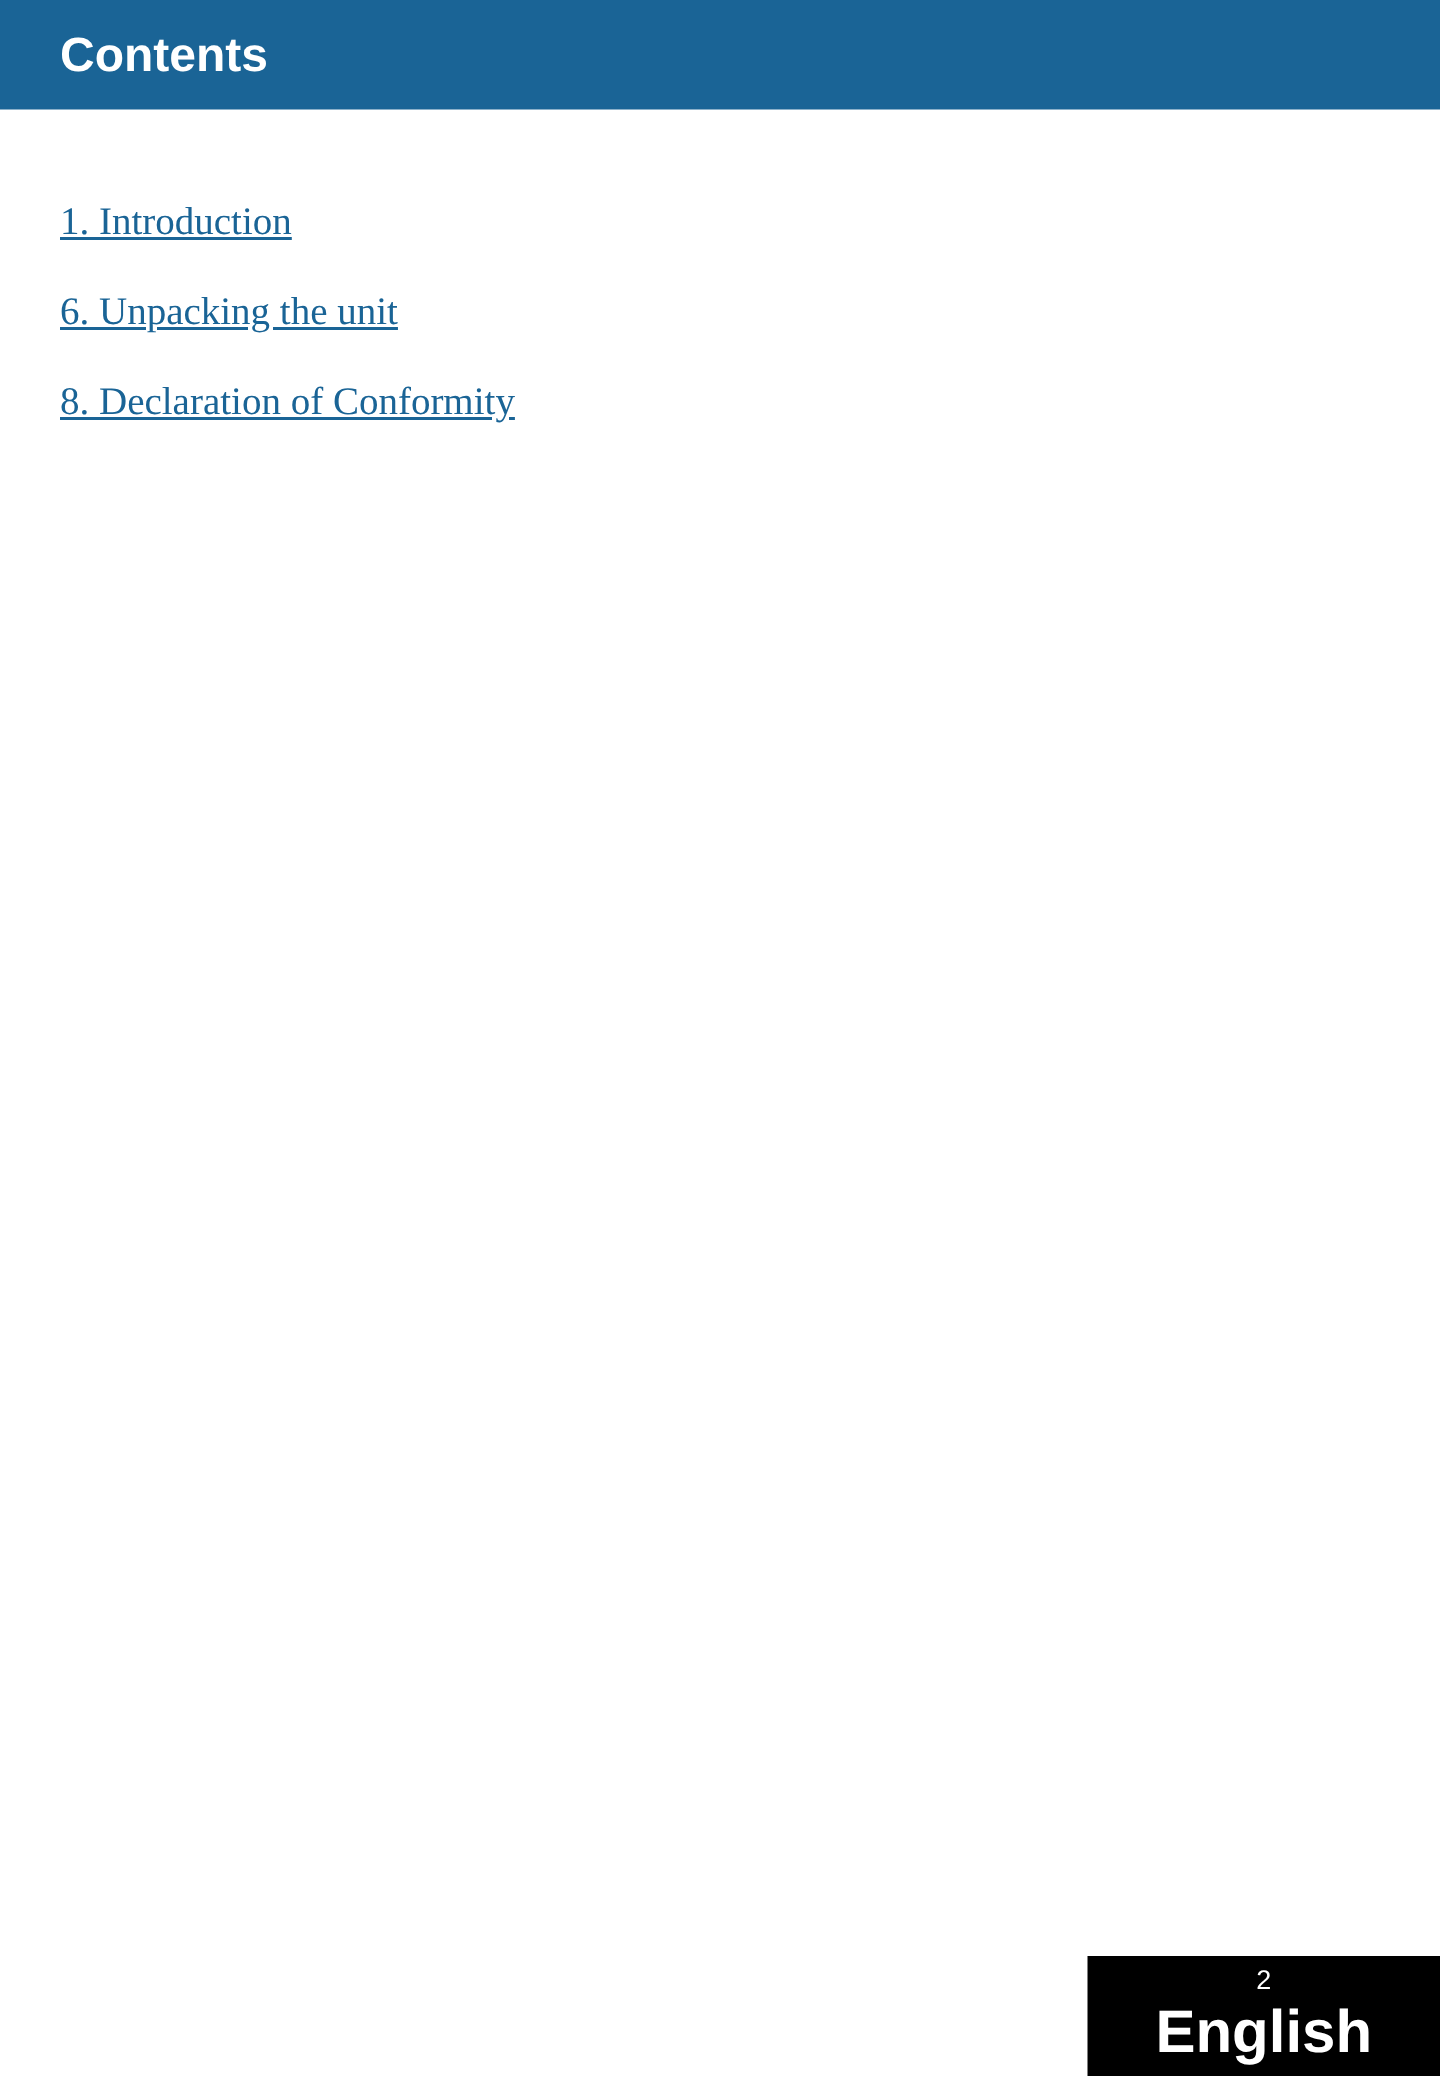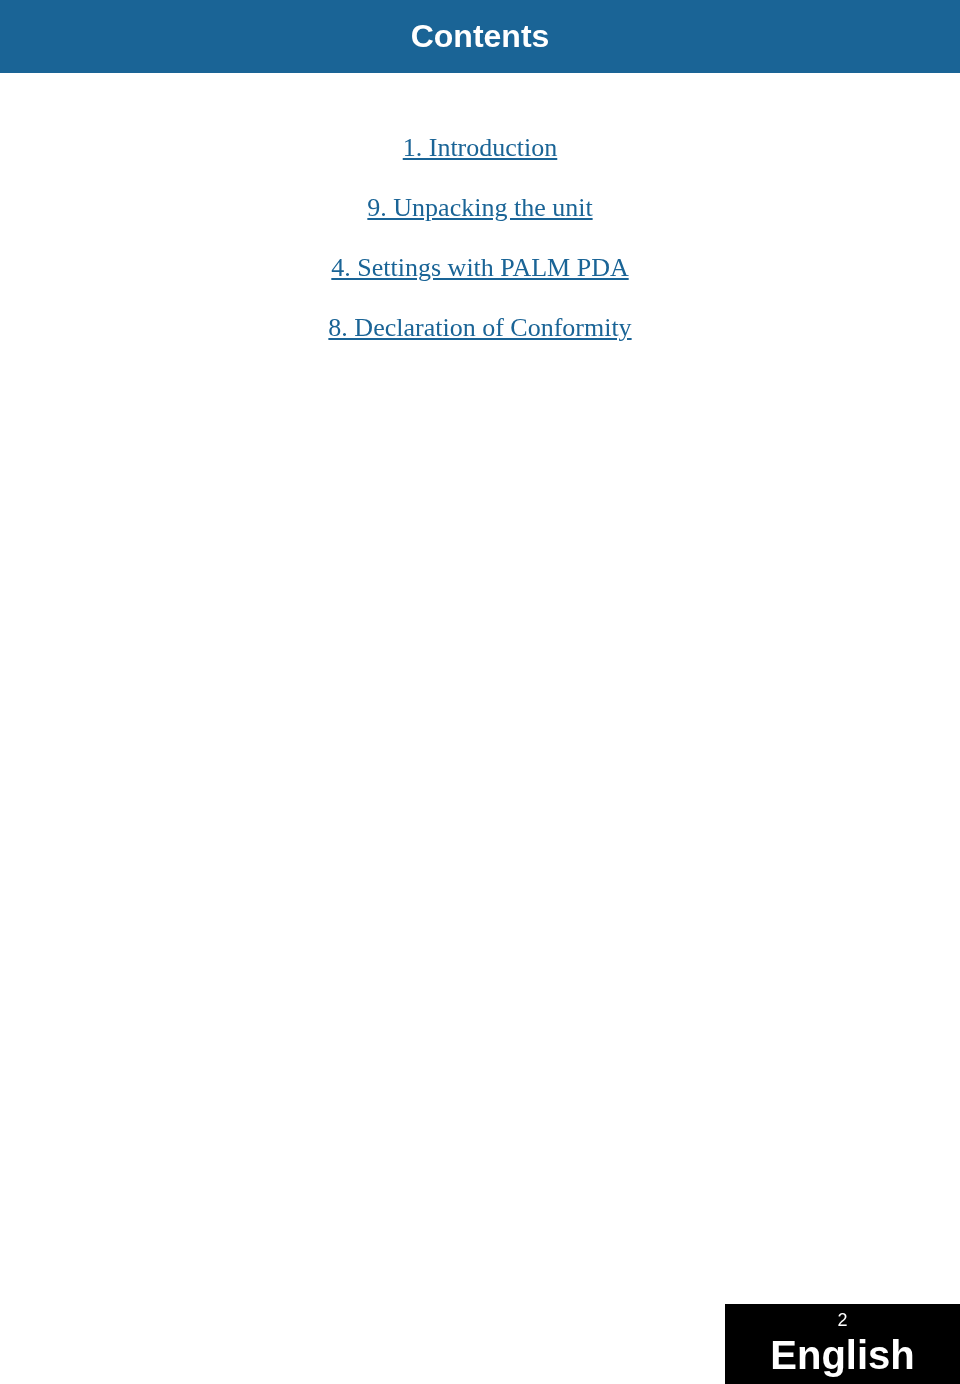--- a/index.html
+++ b/index.html
@@ -1,19 +1,18 @@
 <!DOCTYPE html>
 <html><head>
   <meta charset="utf-8">
   <style>
     * {
       margin: 0;
       padding: 0;
       box-sizing: border-box;
-      text-align: center;
     }
 
     body {
       width: 960px;
       min-height: 1384px;
       background: #ffffff;
       font-family: Georgia, 'Times New Roman', serif;
       position: relative;
     }
 
@@ -77,21 +76,20 @@
   </style>
 </head>
 <body>
 
 <div class="header-bar">
   <h1>Contents</h1>
 </div>
 
 <ol class="contents-list">
 <li><a href="#">1.  Introduction</a></li>
-    <li><a href="#">9.  Unpacking the unit</a></li>
-    <li><a href="#">4.  Settings with PALM PDA</a></li>
+    <li><a href="#">6.  Unpacking the unit</a></li>
     <li><a href="#">8.  Declaration of Conformity</a></li>
   </ol>
 
 <div class="footer">
   <span class="footer-page-num">2</span>
   <span class="footer-language">English</span>
 </div>
 
 </body></html>

